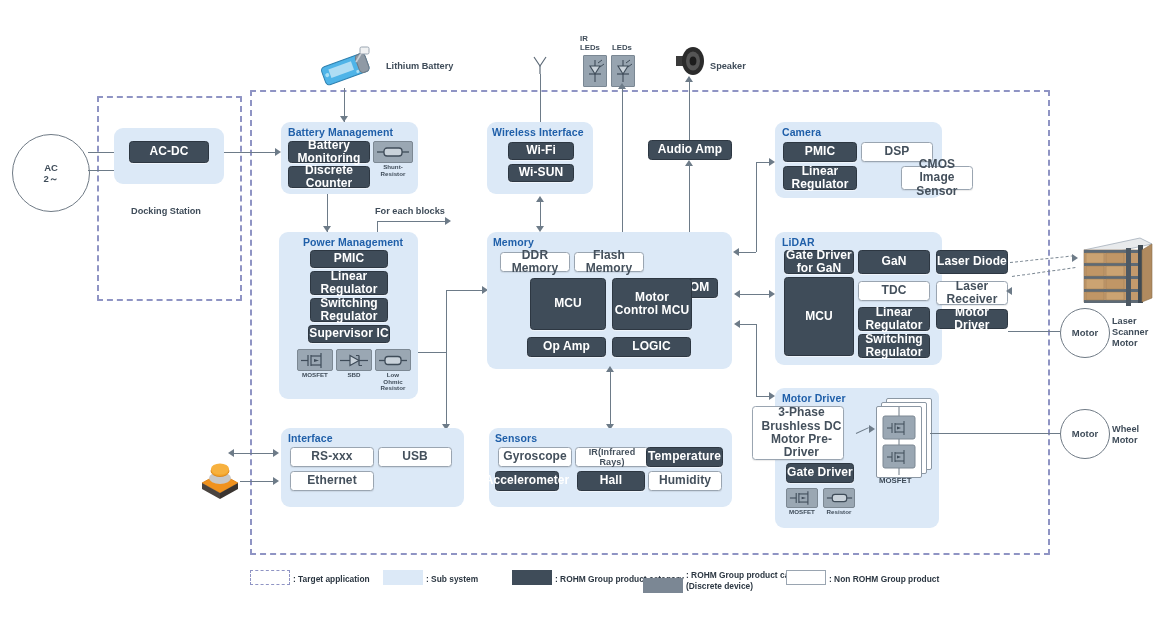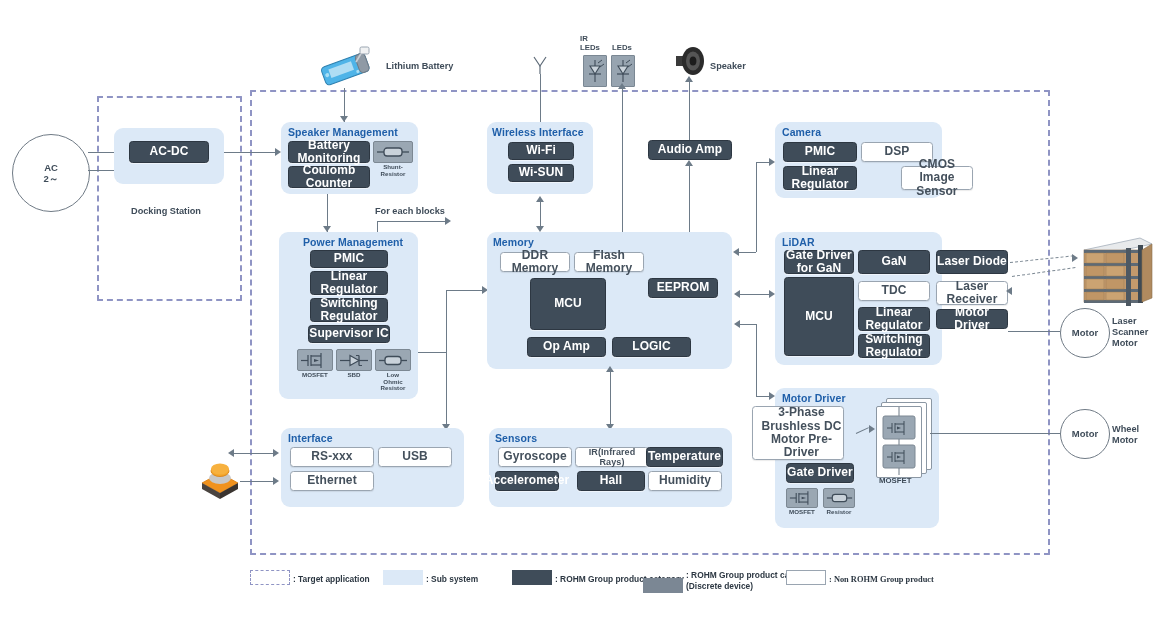--- a/index.html
+++ b/index.html
@@ -109,23 +109,23 @@
       <path d="M40 16 L46 6" stroke="#c8cdd2" stroke-width="1.6" fill="none"></path>
       <rect x="44" y="1" width="9" height="7" rx="1.5" fill="#f1f2f3" stroke="#9aa5b1" stroke-width="1"></rect>
     </svg>
   </div>
   <div class="lbl" style="left:386px;top:61px;">Lithium Battery</div>
 
   <div class="ln v" style="left:344px;top:88px;height:34px;"></div>
   <div class="arw d" style="left:340px;top:116px;"></div>
 
   <div class="abs subsys" style="left:281px;top:122px;width:137px;height:72px;"></div>
-  <div class="subsys-title" style="left:288px;top:126px;">Speaker Management</div>
+  <div class="subsys-title" style="left:288px;top:126px;">Battery Management</div>
   <div class="blk dark" style="left:288px;top:141px;width:82px;height:22px;">Battery Monitoring</div>
-  <div class="blk dark" style="left:288px;top:166px;width:82px;height:22px;">Coulomb Counter</div>
+  <div class="blk dark" style="left:288px;top:166px;width:82px;height:22px;">Discrete Counter</div>
   <div class="discrete" style="left:372px;top:141px;width:42px;">
     <div class="chip" style="width:40px;height:22px;">
       <svg width="34" height="16" viewBox="0 0 34 16">
         <line x1="1" y1="8" x2="8" y2="8" stroke="#3f4c59" stroke-width="1.3"></line>
         <rect x="8" y="4" width="18" height="8" rx="3" fill="#c9d2da" stroke="#3f4c59" stroke-width="1.3"></rect>
         <line x1="26" y1="8" x2="33" y2="8" stroke="#3f4c59" stroke-width="1.3"></line>
       </svg>
     </div>
     <div class="dlabel" style="white-space:pre-line;">Shunt-
 Resistor</div>
@@ -247,20 +247,21 @@
   <div class="blk dark" style="left:648px;top:140px;width:84px;height:20px;">Audio Amp</div>
   <div class="ln v" style="left:689px;top:162px;height:70px;"></div>
   <div class="arw u" style="left:685px;top:160px;"></div>
 
   <div class="abs subsys" style="left:487px;top:232px;width:245px;height:137px;"></div>
   <div class="subsys-title" style="left:493px;top:236px;">Memory</div>
   <div class="blk white" style="left:500px;top:252px;width:70px;height:20px;">DDR Memory</div>
   <div class="blk white" style="left:574px;top:252px;width:70px;height:20px;">Flash Memory</div>
   <div class="blk dark" style="left:648px;top:252px;width:70px;height:20px;margin-top:26px;">EEPROM</div>
   <div class="blk dark" style="left:530px;top:278px;width:76px;height:52px;">MCU</div>
+  <div class="blk dark" style="left:612px;top:278px;width:80px;height:52px;">Motor Control MCU</div>
   <div class="blk dark" style="left:527px;top:337px;width:79px;height:20px;">Op Amp</div>
   <div class="blk dark" style="left:612px;top:337px;width:79px;height:20px;">LOGIC</div>
 
   <div class="ln v" style="left:610px;top:370px;height:58px;"></div>
   <div class="arw u" style="left:606px;top:366px;"></div>
   <div class="arw d" style="left:606px;top:424px;"></div>
 
   <div class="ln v" style="left:446px;top:352px;height:76px;"></div>
   <div class="arw d" style="left:442px;top:424px;"></div>
 
@@ -454,18 +455,18 @@
   </div>
   <div class="legend-item" style="left:512px;top:570px;">
     <div class="legend-sw sw-dark"></div>
     <div class="legend-tx">: ROHM Group product category</div>
   </div>
   <div class="legend-item" style="left:643px;top:570px;">
     <div class="legend-sw sw-gray"></div>
     <div class="legend-tx">: ROHM Group product category
 (Discrete device)</div>
   </div>
-  <div class="legend-item" style="left:786px;top:570px;font-family:Liberation Serif, serif;">
+  <div class="legend-item" style="left:786px;top:570px;">
     <div class="legend-sw sw-white"></div>
     <div class="legend-tx">: Non ROHM Group product</div>
   </div>
 
 </div>
 
 </body></html>

